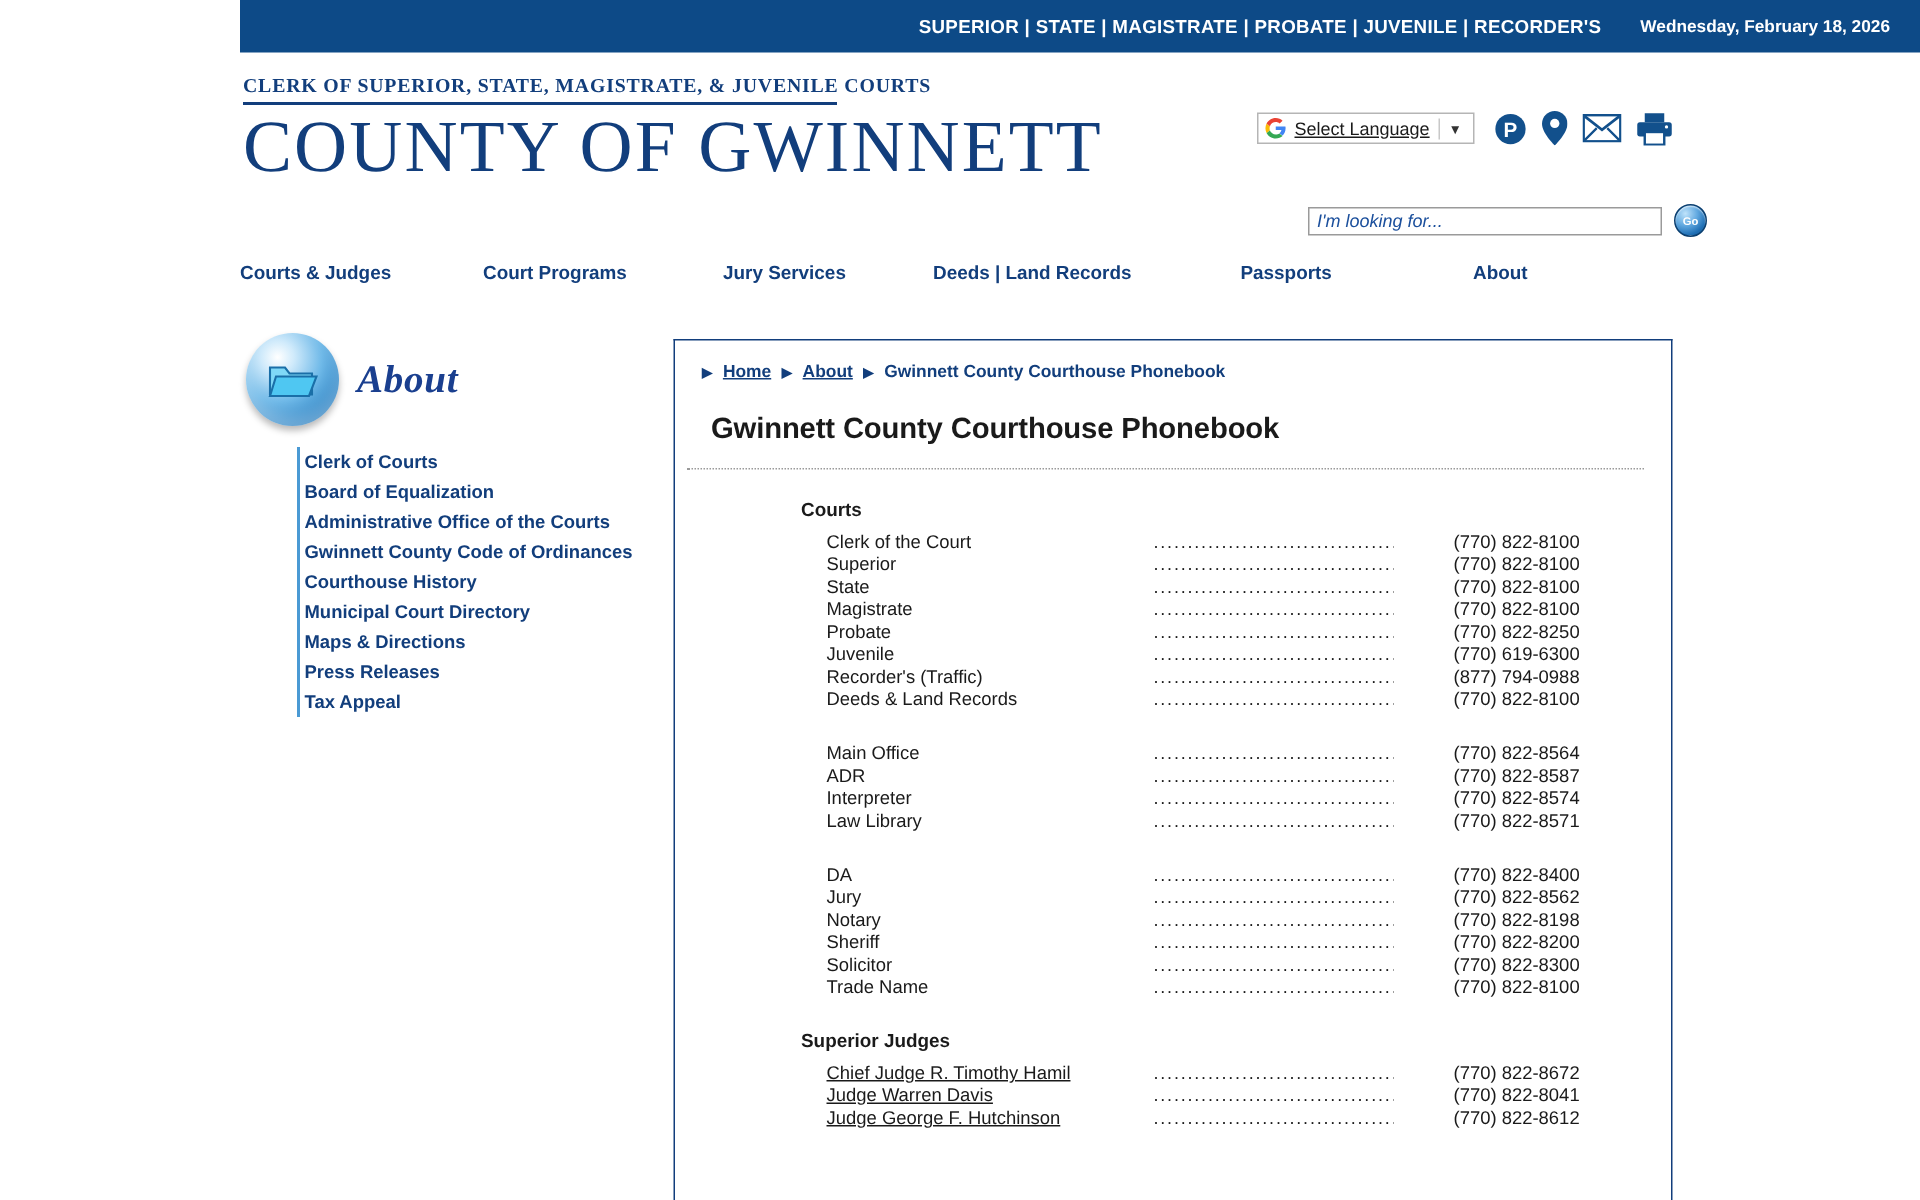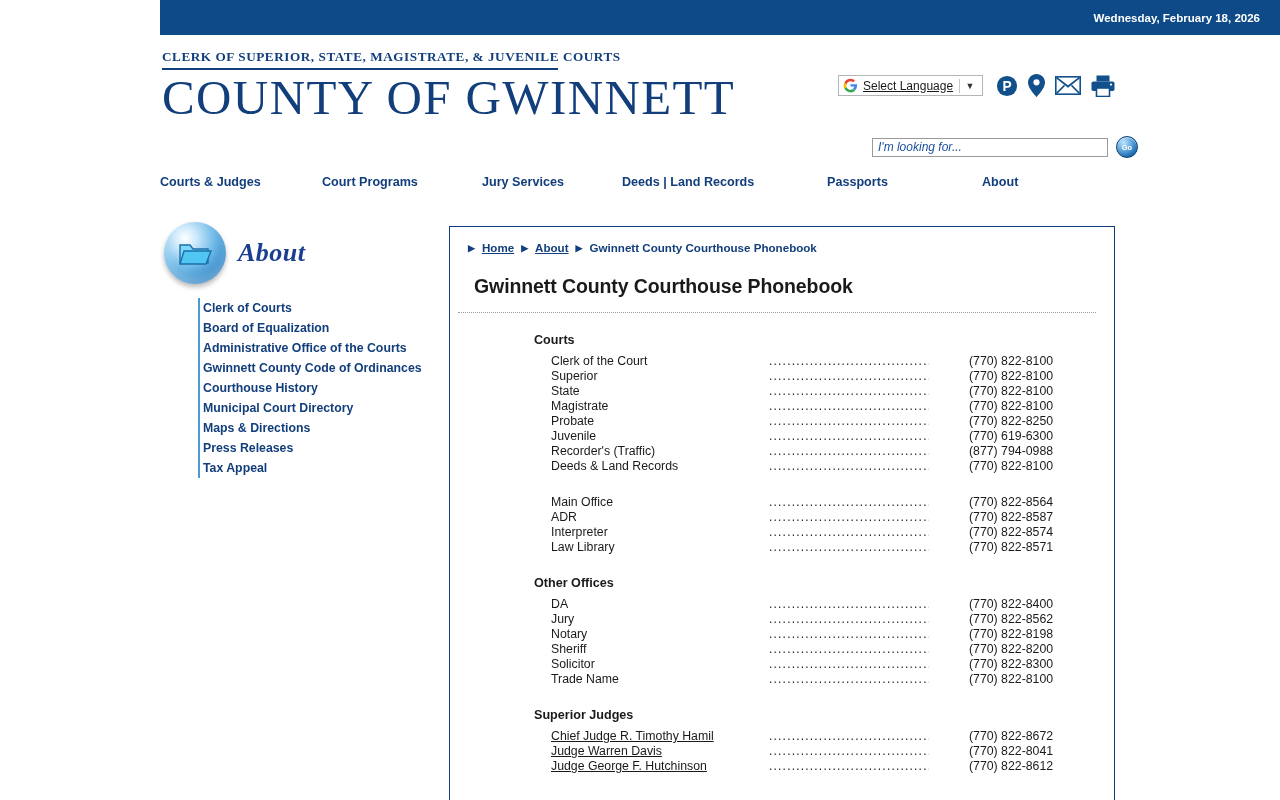--- a/index.html
+++ b/index.html
@@ -170,20 +170,21 @@
     width: 160px; overflow: hidden; white-space: nowrap;
     color: #1a1a1a; letter-spacing: 1.2px; font-size: 12px;
   }
   .pb-phone { width: 115px; text-align: left; white-space: nowrap; padding-left: 12px; }
 </style>
 </head>
 <body>
 
 <div id="topbar">
   <div id="topbar-inner">
+    <span class="topbar-courts">SUPERIOR | STATE | MAGISTRATE | PROBATE | JUVENILE | RECORDER'S</span>
     <span class="topbar-date">Wednesday, February 18, 2026</span>
   </div>
 </div>
 
 <div id="header">
 
   <div id="logo-block">
     <div class="logo-sub">CLERK OF SUPERIOR, STATE, MAGISTRATE, &amp; JUVENILE COURTS</div>
     <div class="logo-rule"></div>
     <div class="logo-main">COUNTY OF GWINNETT</div>
@@ -349,21 +350,20 @@
         <span class="pb-phone">(770) 822-8574</span>
       </div>
       <div class="pb-row">
         <span class="pb-name">Law Library</span>
         <span class="pb-dots">......................................</span>
         <span class="pb-phone">(770) 822-8571</span>
       </div>
     </div>
 
     <div class="pb-group">
-      <div class="pb-group-title">Other Offices</div>
       <div class="pb-row">
         <span class="pb-name">DA</span>
         <span class="pb-dots">......................................</span>
         <span class="pb-phone">(770) 822-8400</span>
       </div>
       <div class="pb-row">
         <span class="pb-name">Jury</span>
         <span class="pb-dots">......................................</span>
         <span class="pb-phone">(770) 822-8562</span>
       </div>

